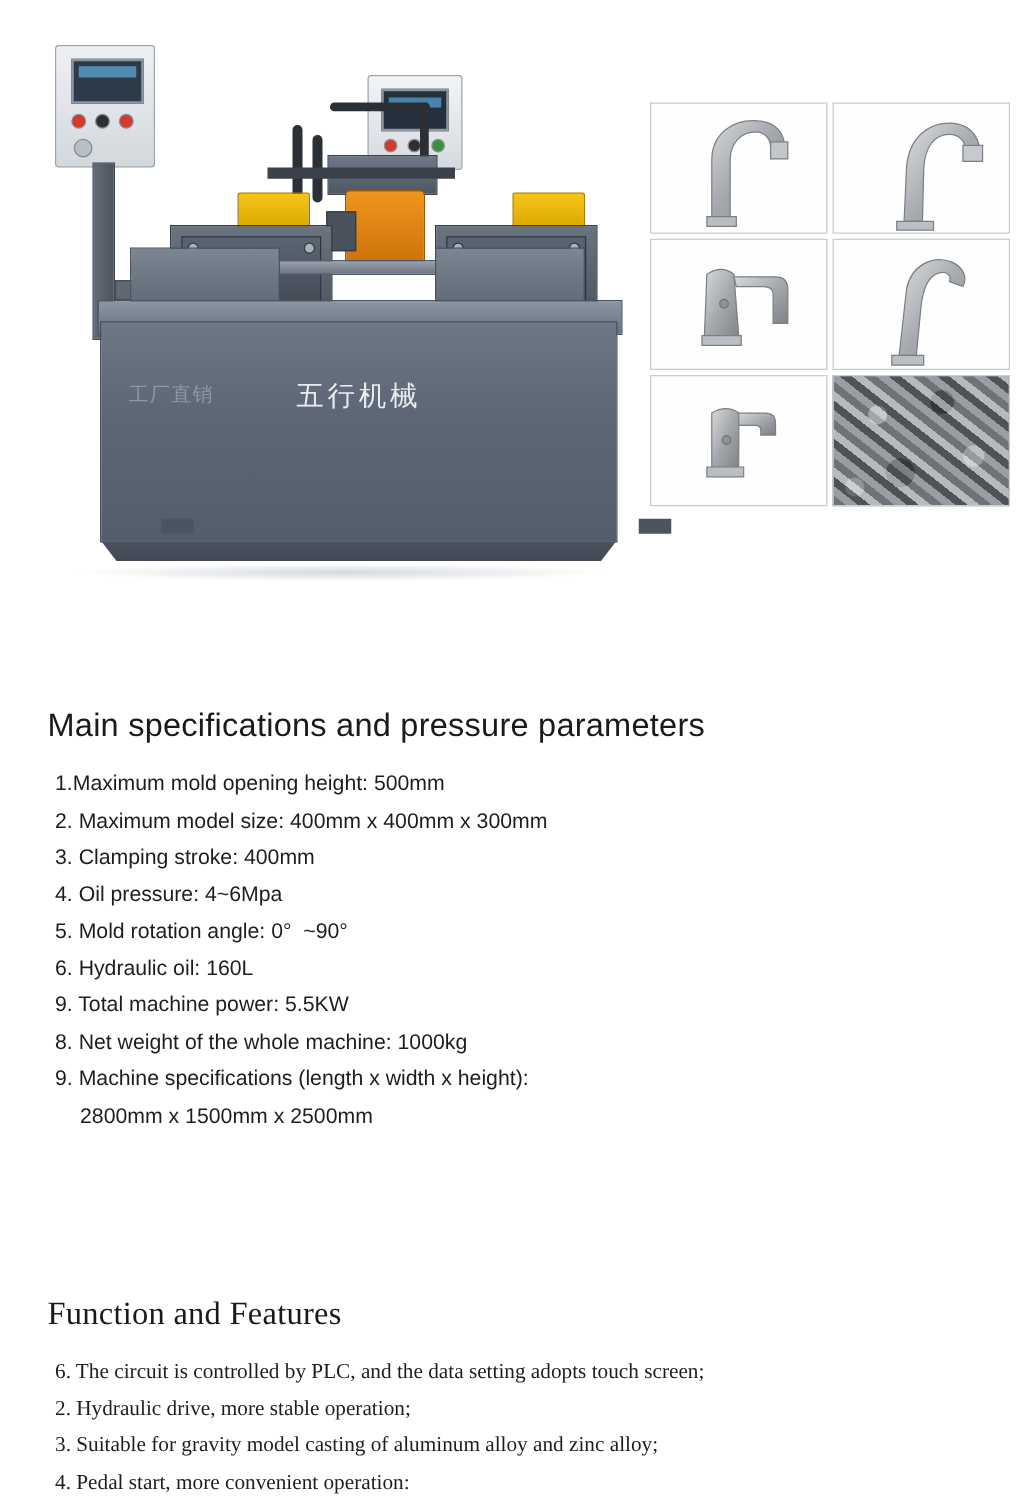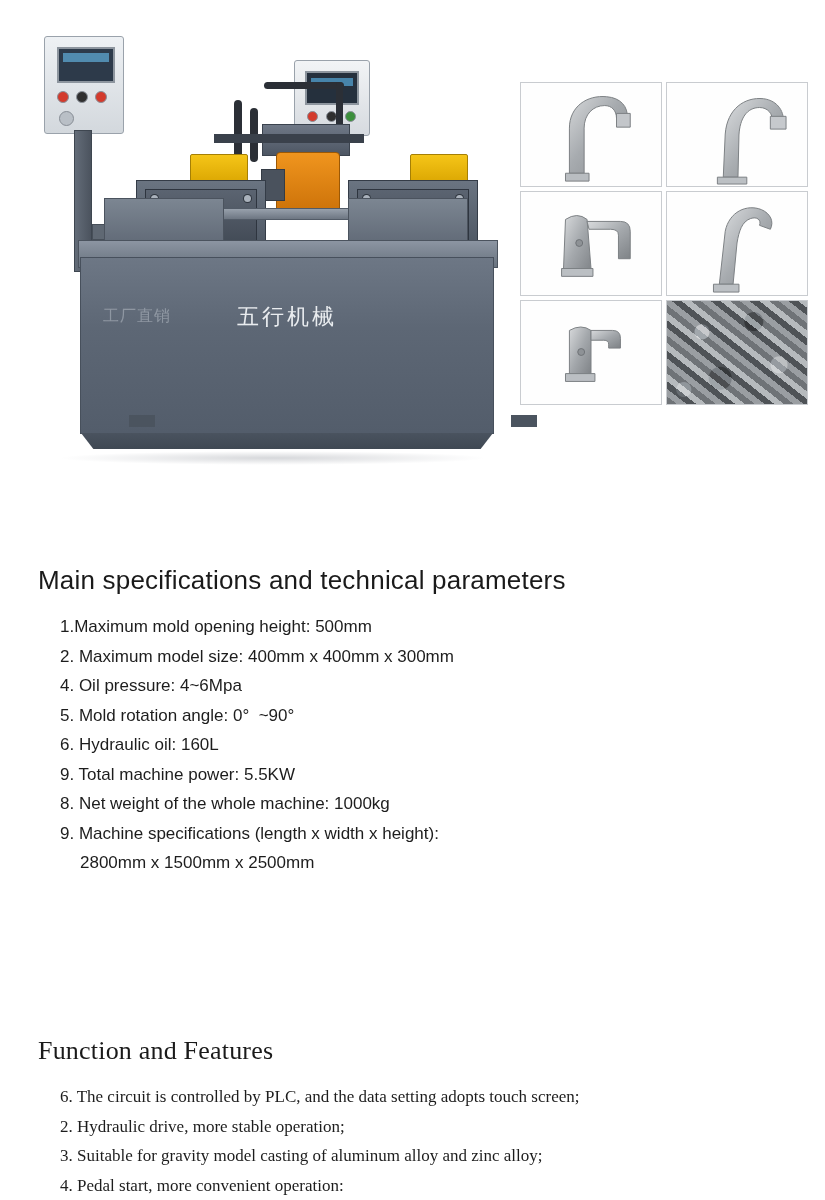--- a/index.html
+++ b/index.html
@@ -368,21 +368,21 @@
 
   h2.heading {
     margin: 0 0 16px 38px;
     font-size: 26px;
     font-weight: 400;
     color: #1a1a1a;
     letter-spacing: .2px;
   }
   ul.lines {
     list-style: none;
-    margin: 16px;
+    margin: 0;
     padding: 0 0 0 44px;
   }
   ul.lines li {
     font-size: 17px;
     line-height: 29.5px;
     color: #1d1d1d;
     white-space: pre;
   }
   ul.lines li.cont {
     padding-left: 20px;
@@ -536,24 +536,25 @@
         <circle cx="60" cy="52" r="3.5" fill="#8e9296" stroke="#6e7276"></circle>
         <path d="M44 74 h30 v8 h-30 z" fill="#bbbfc3" stroke="#7b7f83" stroke-width="1"></path>
       </svg>
     </div>
 
     <div class="thumb scrap"></div>
   </div>
 </div>
 
 <section class="section sec-specs">
-  <h2 class="heading">Main specifications and technical parameters</h2>
+  <h2 class="heading">Main specifications and pressure parameters</h2>
   <ul class="lines">
     <li>1.Maximum mold opening height: 500mm</li>
     <li>2. Maximum model size: 400mm x 400mm x 300mm</li>
+    <li>3. Clamping stroke: 400mm</li>
     <li>4. Oil pressure: 4~6Mpa</li>
     <li>5. Mold rotation angle: 0°  ~90°</li>
     <li>6. Hydraulic oil: 160L</li>
     <li>9. Total machine power: 5.5KW</li>
     <li>8. Net weight of the whole machine: 1000kg</li>
     <li>9. Machine specifications (length x width x height):</li>
     <li class="cont">2800mm x 1500mm x 2500mm</li>
   </ul>
 </section>
 

